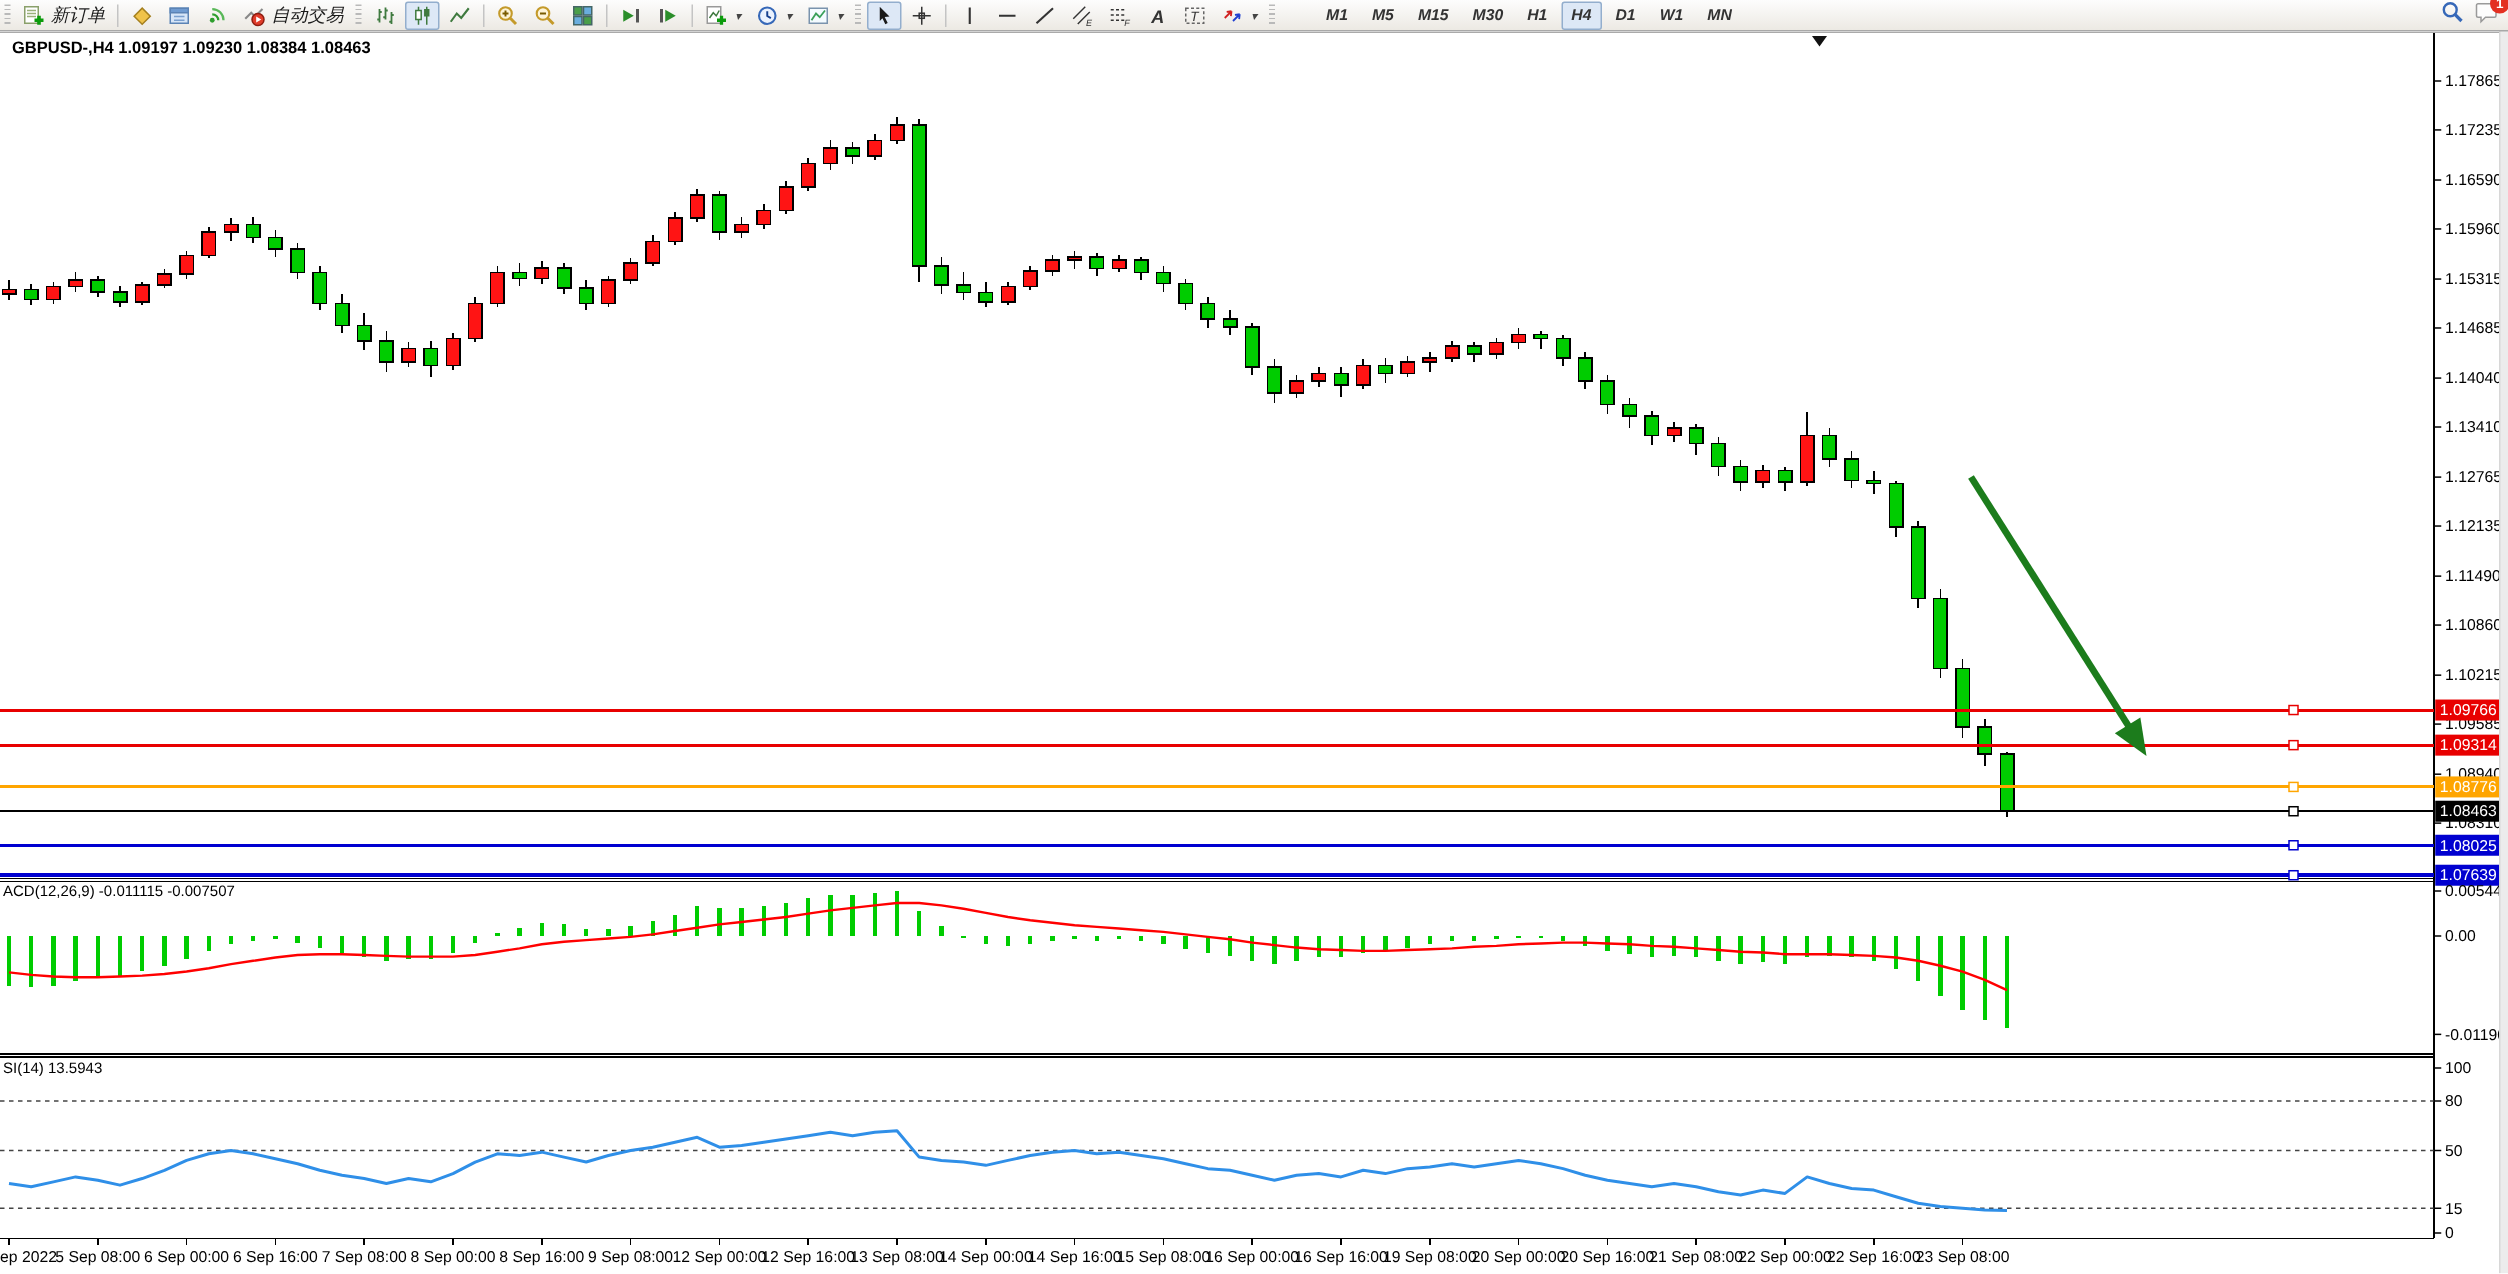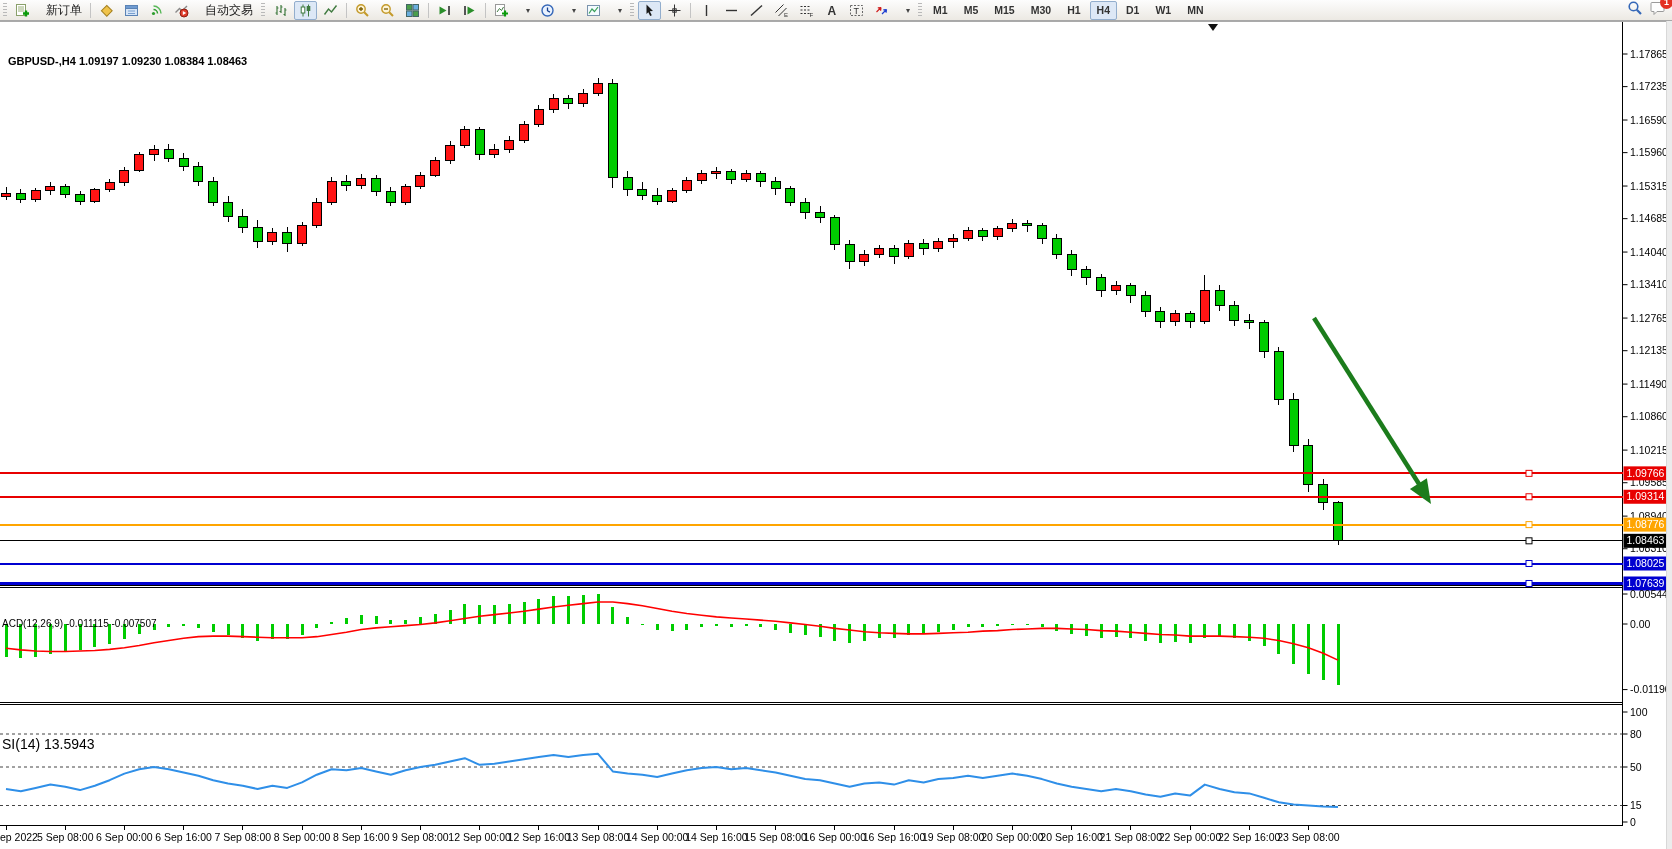--- a/index.html
+++ b/index.html
@@ -4,38 +4,38 @@
 <style>
   html,body{margin:0;padding:0;background:#fff;}
   .app{position:relative;width:1672px;height:849px;overflow:hidden;background:#fff;
        font-family:"Liberation Sans",sans-serif;}
   
   .toolbar{position:absolute;left:0;top:0;width:1672px;height:21px;display:flex;align-items:center;
            background:linear-gradient(#fdfdfd,#ece9e3);border-bottom:1px solid #a8a8a8;z-index:5;box-sizing:border-box;}
   .grip{width:4px;height:14px;margin:0 3px;
         background:repeating-linear-gradient(to bottom,#b9b9b9 0 1px,transparent 1px 3px);}
   .vsep{width:1px;height:15px;background:#c4c4c4;margin:0 3px;}
-  .tb{display:inline-flex;align-items:center;gap:16px;height:19px;padding:0 3px;margin:0 1px;
+  .tb{display:inline-flex;align-items:center;gap:4px;height:19px;padding:0 3px;margin:0 1px;
       background:transparent;border:1px solid transparent;border-radius:2px;font-family:inherit;
-      font-size:12px;color:#1a1a1a;cursor:default;}
+      font-size:12px;color:#1a1a1a;cursor:default;font-style:italic;}
   .tb.active{background:#dde8f6;border-color:#93aecd;}
   .tb svg{display:block;}
   .caret{font-size:8px;color:#444;margin-left:1px;}
   .tf{font-size:10.5px;font-weight:bold;color:#333;padding:0 6px;}
   .toolbar-right{margin-left:auto;display:flex;align-items:center;margin-right:6px;gap:6px;}
   .chatwrap{position:relative;}
   .badge{position:absolute;top:-4px;right:-7px;min-width:13px;height:13px;border-radius:7px;background:#e33022;
          color:#fff;font-size:9px;font-weight:bold;text-align:center;line-height:13px;padding:0 2px;box-sizing:border-box;}
   
   .chartwrap{position:absolute;left:0;top:0;width:1672px;height:849px;}
   svg#chart{position:absolute;left:0;top:0;}
-  .overlay{position:absolute;color:#000;white-space:nowrap;margin-top:29px;}
+  .overlay{position:absolute;color:#000;white-space:nowrap;}
   #title{left:8px;top:26px;font-size:11px;font-weight:bold;}
   #macd-label{left:2px;top:589px;font-size:10px;}
-  #rsi-label{left:2px;top:707px;font-size:14px;}
+  #rsi-label{left:2px;top:707px;font-size:10px;}
   .winedge{position:absolute;right:0;top:0;width:5px;height:849px;background:#ececec;border-left:1px solid #d8d8d8;}
 </style>
 </head>
 <body>
 
 <div class="app">
 
   <div class="chartwrap">
     <svg id="chart" width="1672" height="849">
         <g>
@@ -704,21 +704,21 @@
         <span>
           <svg width="15" height="15">
             <path d="M2.5 9 7 4.5M7 4.5l-3.2.4M7 4.5l-.4 3.2" stroke="#d02020" fill="none" stroke-width="1.2"></path>
             <path d="M8 11l4.5-4.5M12.5 6.5l-3.2.4M12.5 6.5l-.4 3.2" stroke="#2040d0" fill="none" stroke-width="1.2"></path>
           </svg>
         </span>
         <span class="caret">▾</span>
       </button>
 
     <div class="grip"></div>
-    <span id="tf-bar" style="display:inline-flex;align-items:flex-start;">
+    <span id="tf-bar" style="display:inline-flex;align-items:flex-start;margin-left:23px;">
         <button class="tb tf">M1</button>
         <button class="tb tf">M5</button>
         <button class="tb tf">M15</button>
         <button class="tb tf">M30</button>
         <button class="tb tf">H1</button>
         <button class="tb tf active">H4</button>
         <button class="tb tf">D1</button>
         <button class="tb tf">W1</button>
         <button class="tb tf">MN</button>
       </span>

